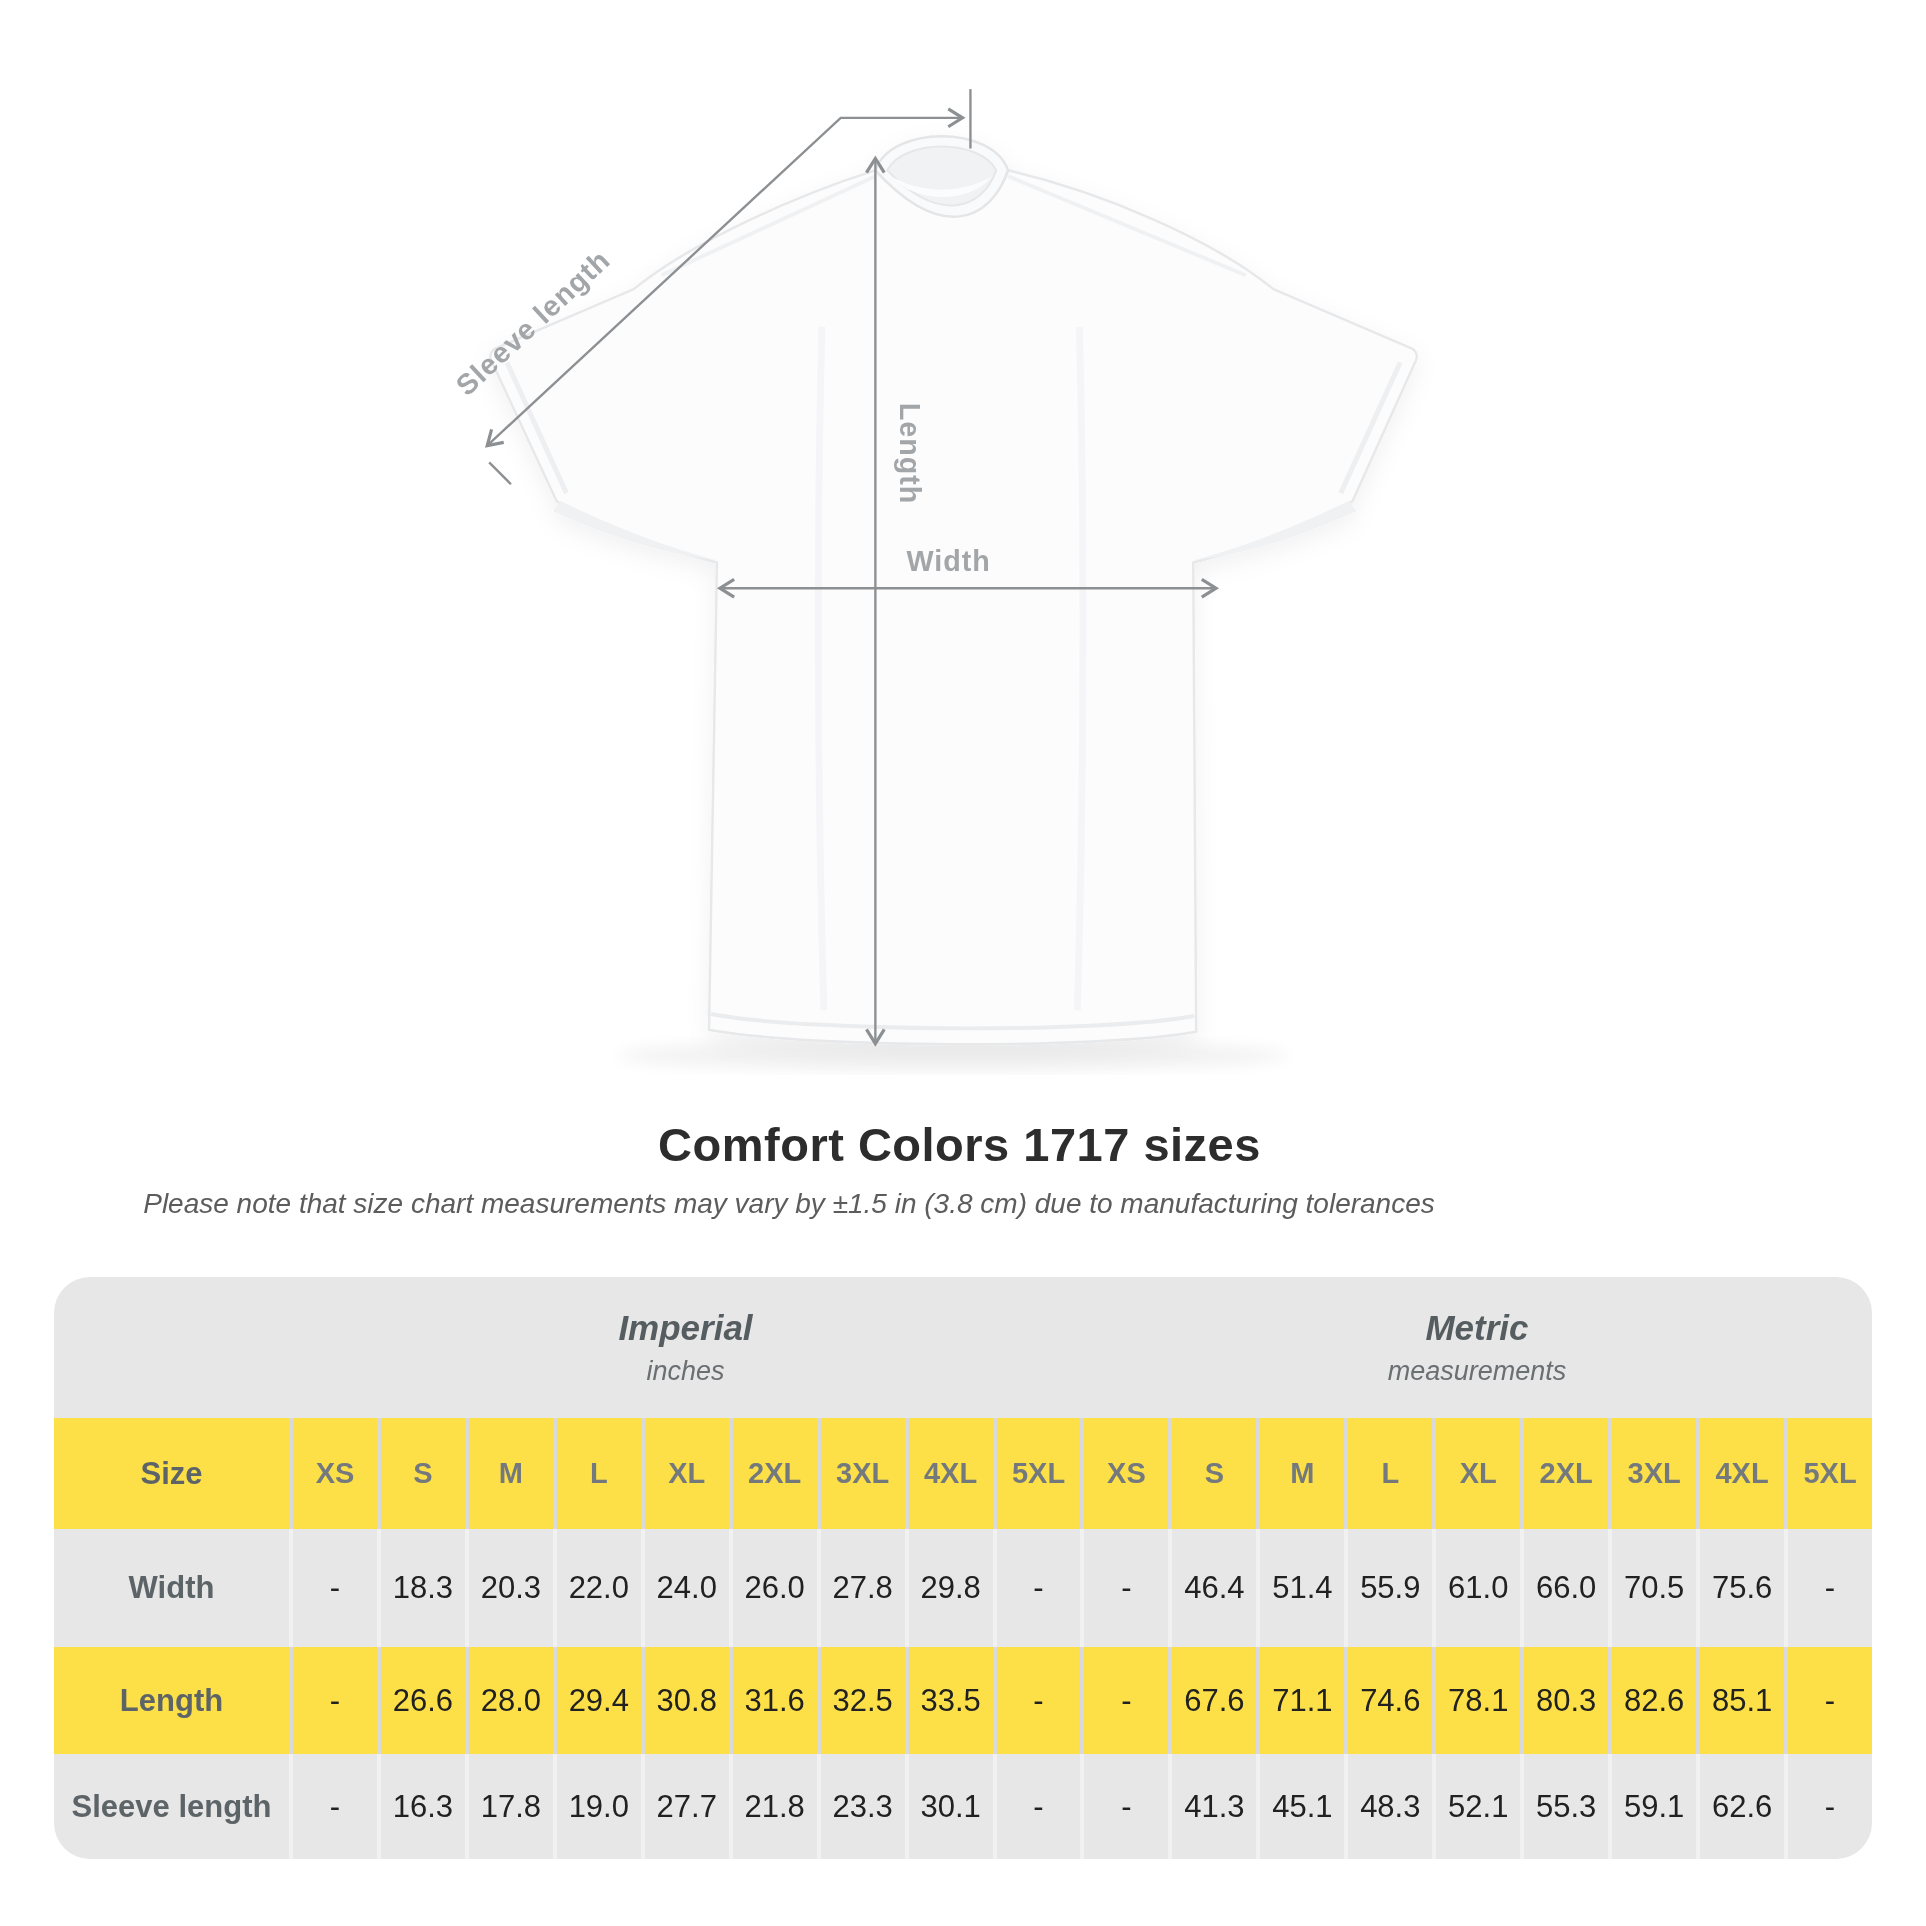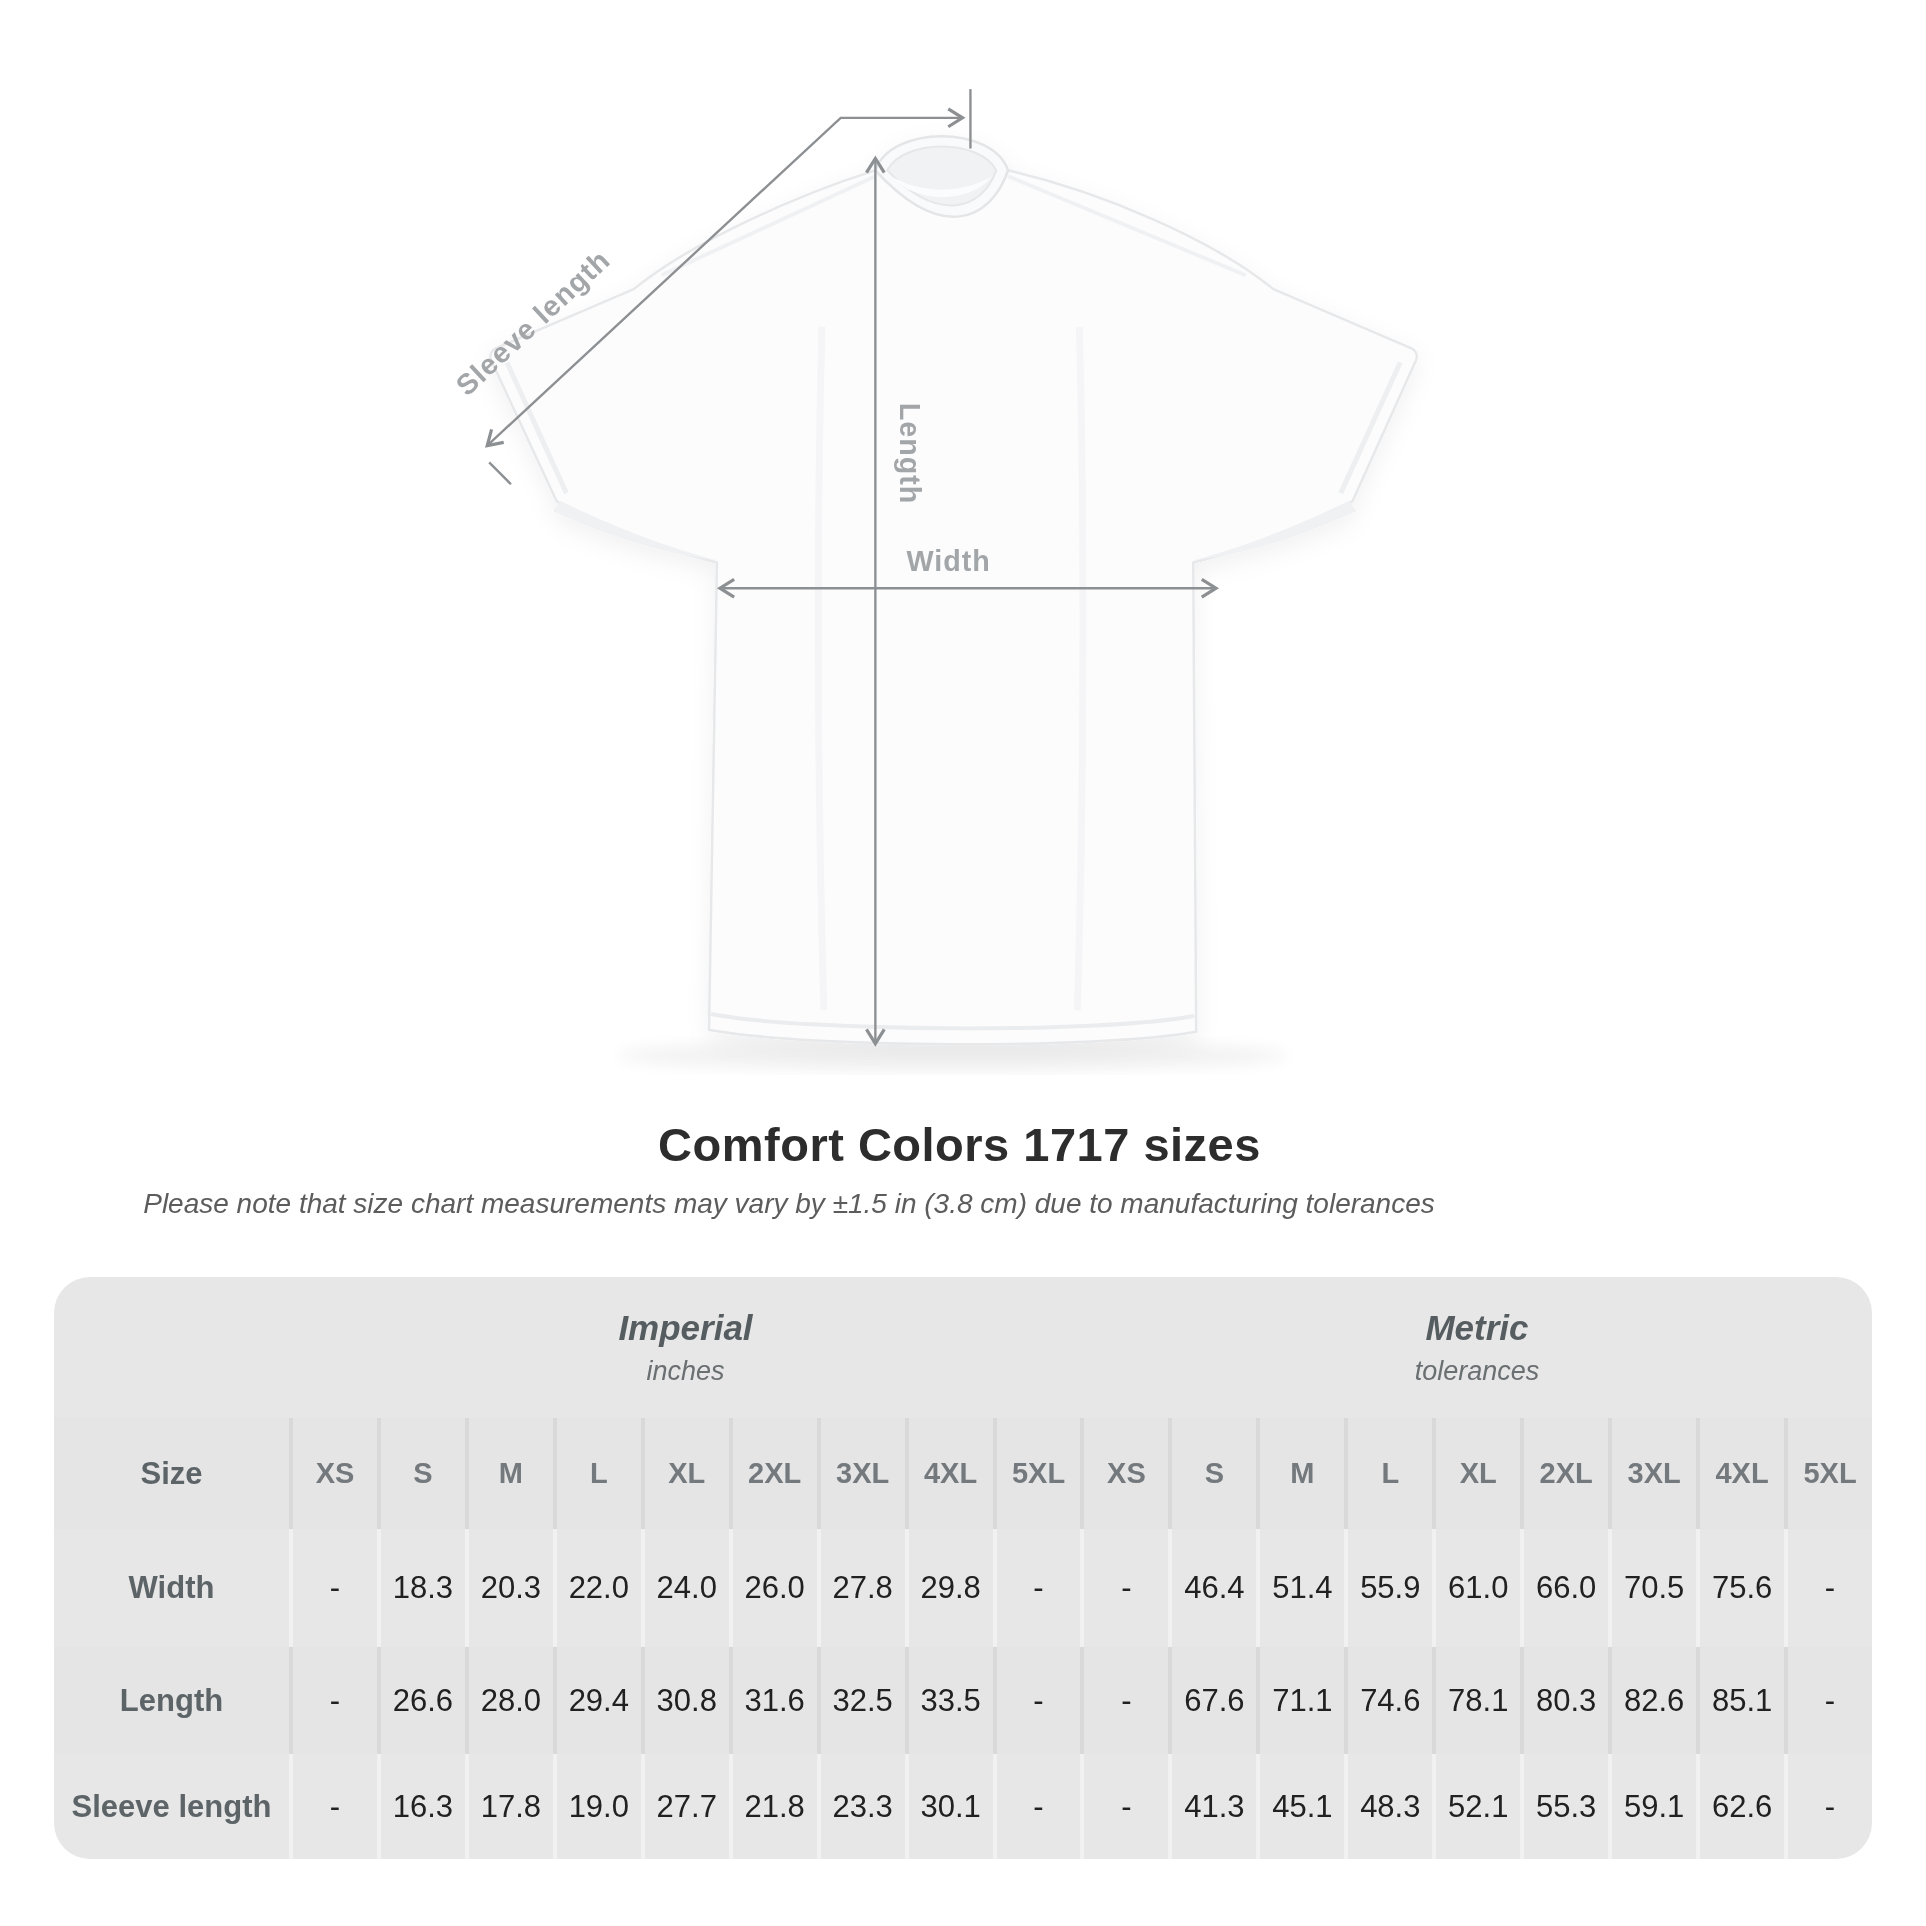--- a/index.html
+++ b/index.html
@@ -13,21 +13,21 @@
   .title{position:absolute;left:0;top:1117px;width:1919px;text-align:center;
          font-size:47px;font-weight:bold;color:#2d2d2d;letter-spacing:0.5px;}
   .subtitle{position:absolute;left:0;top:1188px;width:1578px;text-align:center;
             font-size:28px;font-style:italic;color:#5c5c5c;}
 
   
   .tbl{position:absolute;left:54px;top:1277px;width:1818px;height:582px;
        border-radius:36px;overflow:hidden;}
   .trow{display:grid;align-items:center;text-align:center;}
   .gray{background:#e7e7e7;}
-  .white{background:#e5e5e5;}
+  .white{background:#fde047;}
   .ghead{grid-template-columns:235px 793px 790px;height:141px;background:#e7e7e7;}
   .cells{grid-template-columns:235px repeat(18,1fr);}
   .r-size{height:111px;}
   .r-width{height:118px;}
   .r-length{height:107px;}
   .r-sleeve{height:106px;}
   .gcell{display:flex;flex-direction:column;justify-content:center;gap:8px;height:100%;}
   .gl{font-size:35px;font-weight:bold;font-style:italic;color:#565d60;}
   .gs{font-size:27px;font-style:italic;color:#6a6f72;}
   .c{height:100%;display:flex;align-items:center;justify-content:center;}
@@ -117,21 +117,21 @@
 <div class="tbl">
 
   <div class="trow ghead">
     <div class="gcell"></div>
     <div class="gcell">
       <div class="gl">Imperial</div>
       <div class="gs">inches</div>
     </div>
     <div class="gcell">
       <div class="gl">Metric</div>
-      <div class="gs">tolerances</div>
+      <div class="gs">measurements</div>
     </div>
   </div>
 
   <div class="trow cells white r-size">
     <div class="c lab">Size</div>
     <div class="c h sep">XS</div>
     <div class="c h sep">S</div>
     <div class="c h sep">M</div>
     <div class="c h sep">L</div>
     <div class="c h sep">XL</div>

